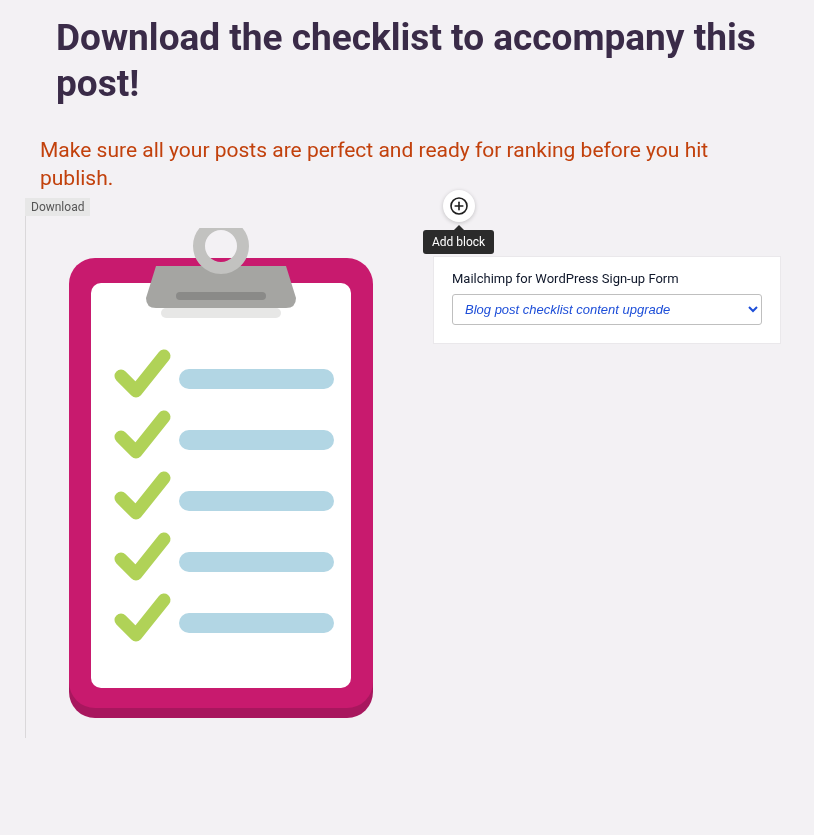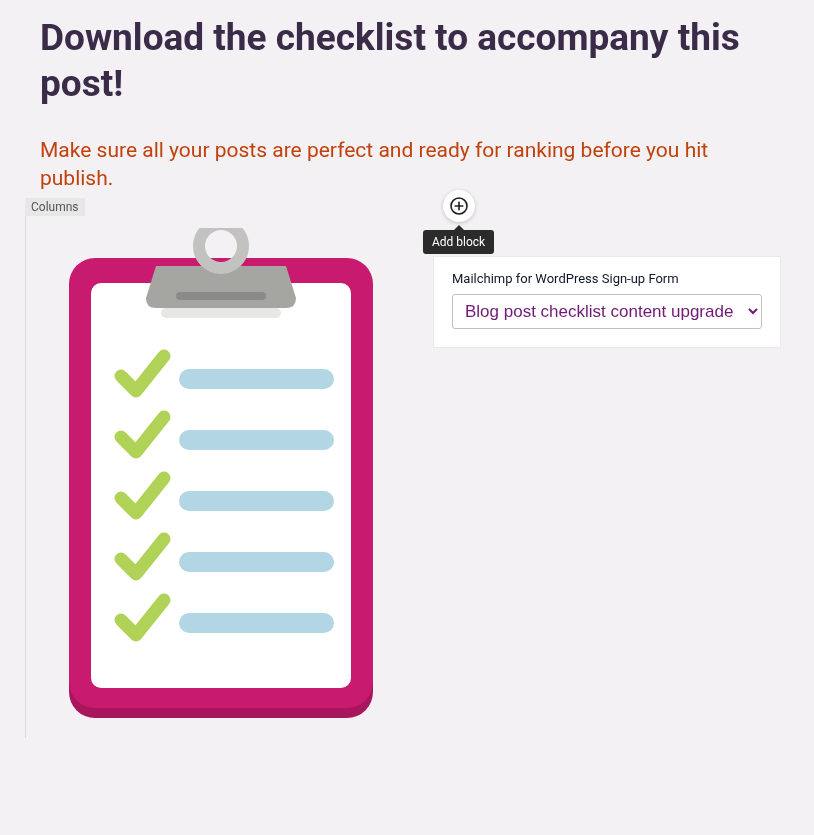--- a/index.html
+++ b/index.html
@@ -14,20 +14,21 @@
       height: 835px;
       padding: 15px 40px 0 40px;
       position: relative;
     }
     .heading {
       font-size: 37px;
       font-weight: 700;
       color: #3a2b48;
       line-height: 1.25;
       margin-bottom: 28px;
+      margin-left: 16px;
     }
     .subheading {
       font-size: 21px;
       color: #c2410c;
       line-height: 1.35;
       margin-bottom: 6px;
     }
     .columns-wrapper {
       position: relative;
       margin-left: -15px;
@@ -113,41 +114,42 @@
       width: 348px;
     }
     .form-label {
       font-size: 13px;
       color: #0f172a;
       margin-bottom: 8px;
     }
     .form-select {
       width: 100%;
       padding: 6px 8px;
-      font-size: 17px;
-      color: #701a75;
+      font-size: 13px;
+      color: #1d4ed8;
       border: 1px solid #bfbfbf;
       border-radius: 3px;
       background: #fff;
       cursor: pointer;
+      font-style: italic;
     }
     
     .clipboard-svg {
       width: 320px;
       height: 510px;
     }
   </style>
 </head>
 <body>
 
 <h2 class="heading">Download the checklist to accompany this post!</h2>
 <p class="subheading">Make sure all your posts are perfect and ready for ranking before you hit publish.</p>
 
 <div class="columns-wrapper">
-  <div class="columns-label">Columns</div>
+  <div class="columns-label">Download</div>
   <div class="columns">
     <div class="col-left">
       <svg class="clipboard-svg" viewBox="0 0 320 510">
 
         <rect x="8" y="40" width="304" height="450" rx="26" fill="#a8175e"></rect>
 
         <rect x="8" y="30" width="304" height="450" rx="26" fill="#c81a6e"></rect>
 
         <rect x="30" y="55" width="260" height="405" rx="10" fill="#ffffff"></rect>
 

